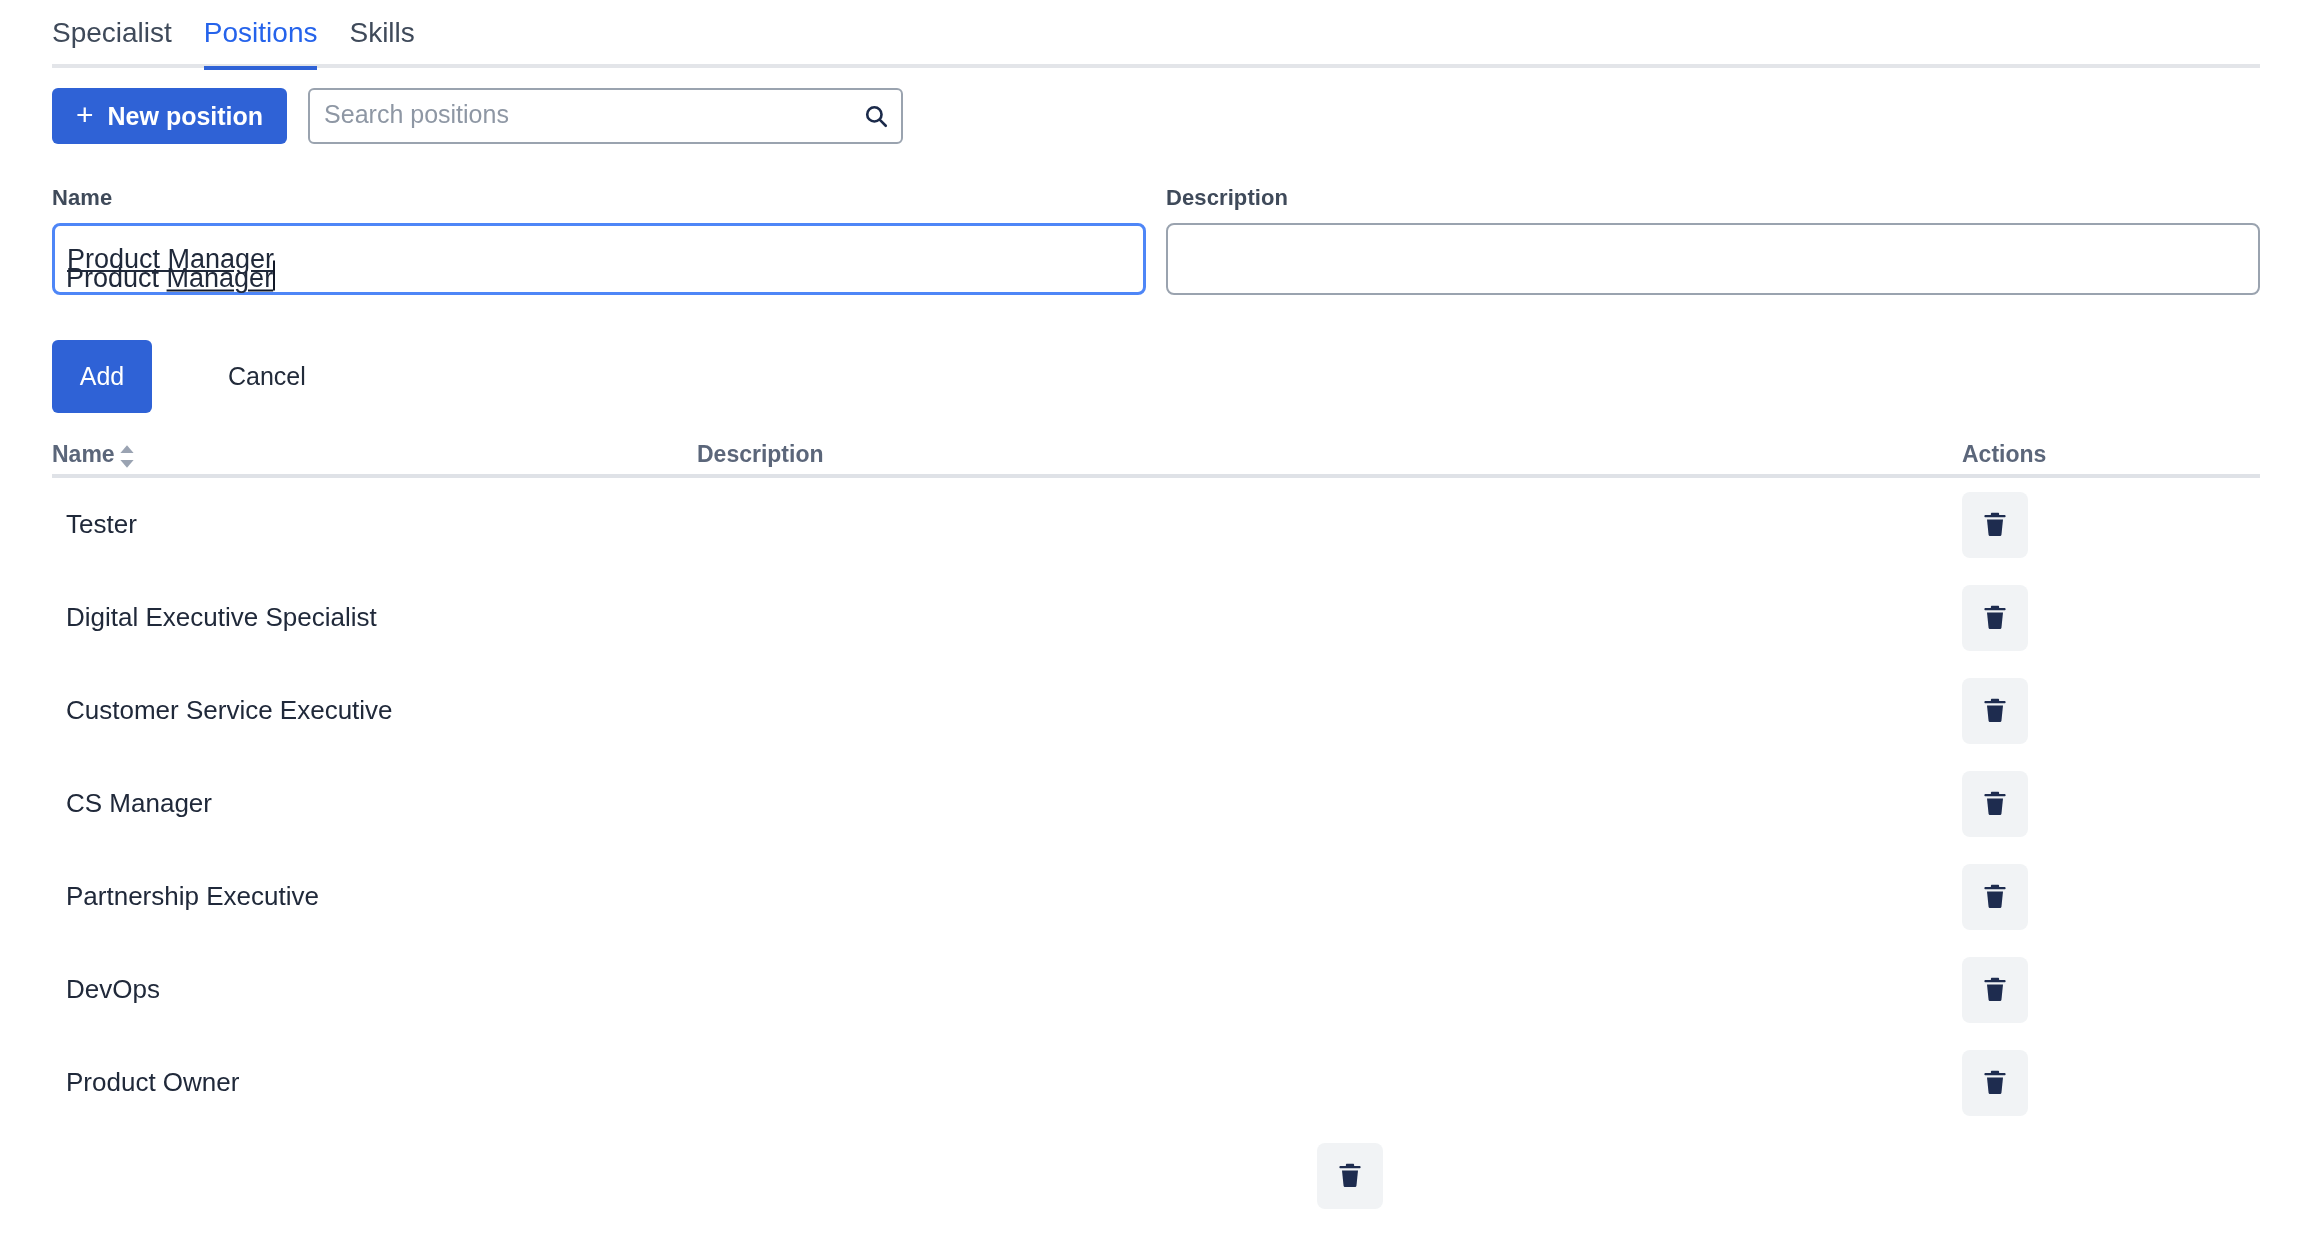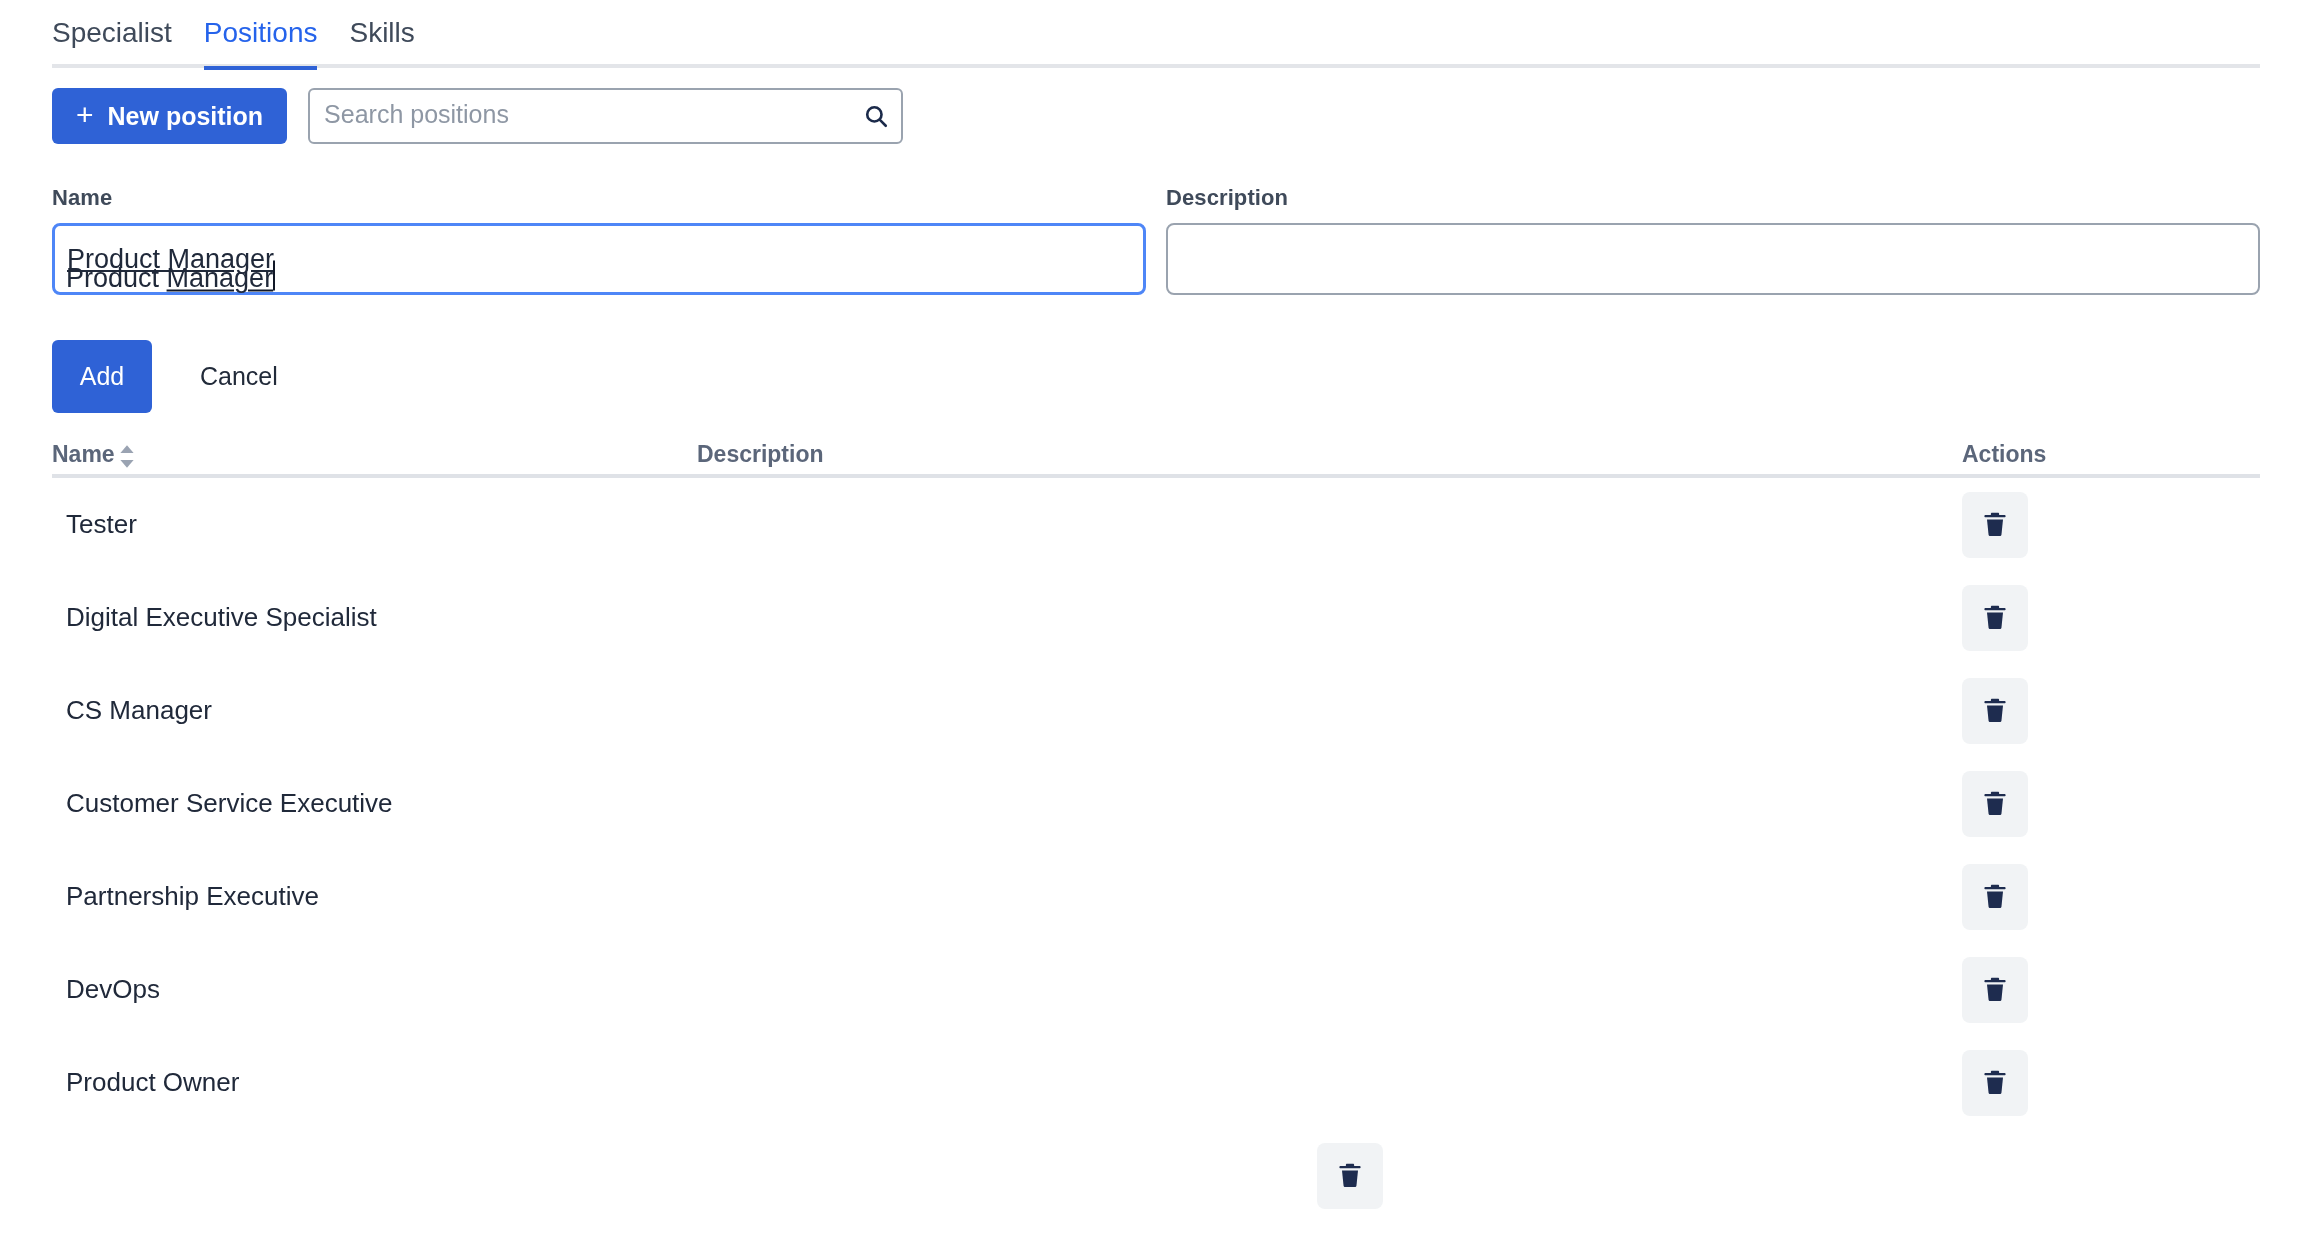--- a/index.html
+++ b/index.html
@@ -202,20 +202,21 @@
     cursor: pointer;
   }
   .btn-link {
     background: none;
     border: none;
     font-size: 25px;
     color: #222b3a;
     font-family: "Liberation Sans", sans-serif;
     cursor: pointer;
     padding: 0 8px;
+    margin-left: 28px;
   }
 
   
   .table {
     position: absolute;
     left: 52px;
     top: 430px;
     width: 2208px;
   }
   .thead {
@@ -373,50 +374,50 @@
           <svg viewBox="0 0 24 24" fill="currentColor">
             <path d="M9.6 2.2h4.8c.5 0 .9.4.9.9v.9h4.3c.5 0 .9.4.9.9s-.4.9-.9.9H4.4c-.5 0-.9-.4-.9-.9s.4-.9.9-.9h4.3v-.9c0-.5.4-.9.9-.9z"></path>
             <path d="M5.6 7.6h12.8l-1.25 12.1c-.07.67-.63 1.18-1.3 1.18H8.15c-.67 0-1.23-.51-1.3-1.18L5.6 7.6z"></path>
           </svg>
         </span>
       </button>
     </div>
   </div>
 
   <div class="trow">
+    <div class="td name">Customer Service Executive</div>
+    <div class="td desc"></div>
+    <div class="td act">
+      <button class="icon-btn">
+        <span>
+          <svg viewBox="0 0 24 24" fill="currentColor">
+            <path d="M9.6 2.2h4.8c.5 0 .9.4.9.9v.9h4.3c.5 0 .9.4.9.9s-.4.9-.9.9H4.4c-.5 0-.9-.4-.9-.9s.4-.9.9-.9h4.3v-.9c0-.5.4-.9.9-.9z"></path>
+            <path d="M5.6 7.6h12.8l-1.25 12.1c-.07.67-.63 1.18-1.3 1.18H8.15c-.67 0-1.23-.51-1.3-1.18L5.6 7.6z"></path>
+          </svg>
+        </span>
+      </button>
+    </div>
+  </div>
+
+  <div class="trow">
     <div class="td name">CS Manager</div>
     <div class="td desc"></div>
     <div class="td act">
       <button class="icon-btn">
         <span>
           <svg viewBox="0 0 24 24" fill="currentColor">
             <path d="M9.6 2.2h4.8c.5 0 .9.4.9.9v.9h4.3c.5 0 .9.4.9.9s-.4.9-.9.9H4.4c-.5 0-.9-.4-.9-.9s.4-.9.9-.9h4.3v-.9c0-.5.4-.9.9-.9z"></path>
             <path d="M5.6 7.6h12.8l-1.25 12.1c-.07.67-.63 1.18-1.3 1.18H8.15c-.67 0-1.23-.51-1.3-1.18L5.6 7.6z"></path>
           </svg>
         </span>
       </button>
     </div>
   </div>
 
   <div class="trow">
-    <div class="td name">Customer Service Executive</div>
-    <div class="td desc"></div>
-    <div class="td act">
-      <button class="icon-btn">
-        <span>
-          <svg viewBox="0 0 24 24" fill="currentColor">
-            <path d="M9.6 2.2h4.8c.5 0 .9.4.9.9v.9h4.3c.5 0 .9.4.9.9s-.4.9-.9.9H4.4c-.5 0-.9-.4-.9-.9s.4-.9.9-.9h4.3v-.9c0-.5.4-.9.9-.9z"></path>
-            <path d="M5.6 7.6h12.8l-1.25 12.1c-.07.67-.63 1.18-1.3 1.18H8.15c-.67 0-1.23-.51-1.3-1.18L5.6 7.6z"></path>
-          </svg>
-        </span>
-      </button>
-    </div>
-  </div>
-
-  <div class="trow">
     <div class="td name">Partnership Executive</div>
     <div class="td desc"></div>
     <div class="td act">
       <button class="icon-btn">
         <span>
           <svg viewBox="0 0 24 24" fill="currentColor">
             <path d="M9.6 2.2h4.8c.5 0 .9.4.9.9v.9h4.3c.5 0 .9.4.9.9s-.4.9-.9.9H4.4c-.5 0-.9-.4-.9-.9s.4-.9.9-.9h4.3v-.9c0-.5.4-.9.9-.9z"></path>
             <path d="M5.6 7.6h12.8l-1.25 12.1c-.07.67-.63 1.18-1.3 1.18H8.15c-.67 0-1.23-.51-1.3-1.18L5.6 7.6z"></path>
           </svg>
         </span>

